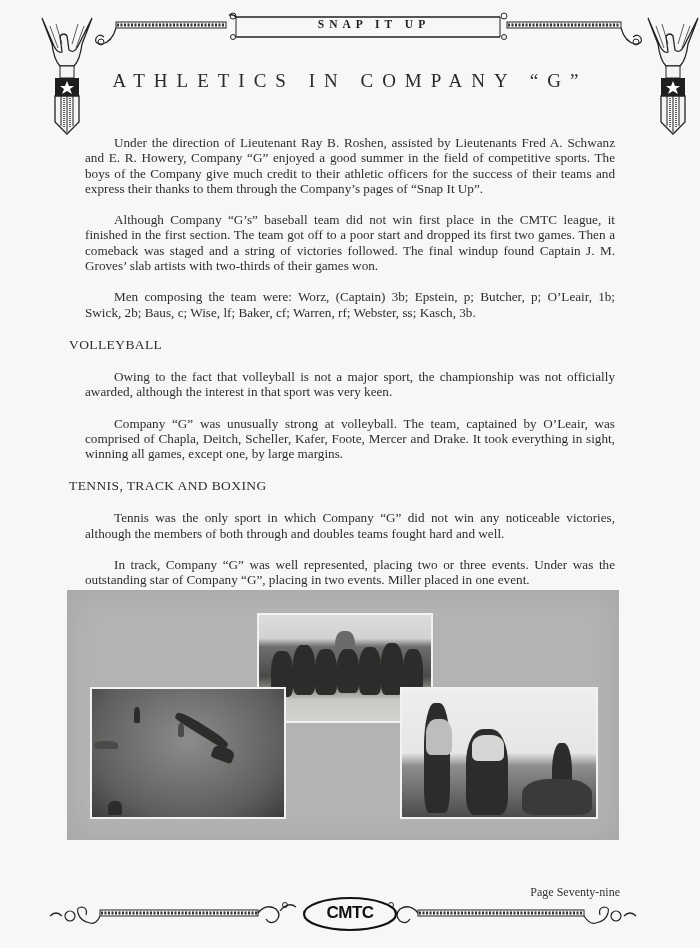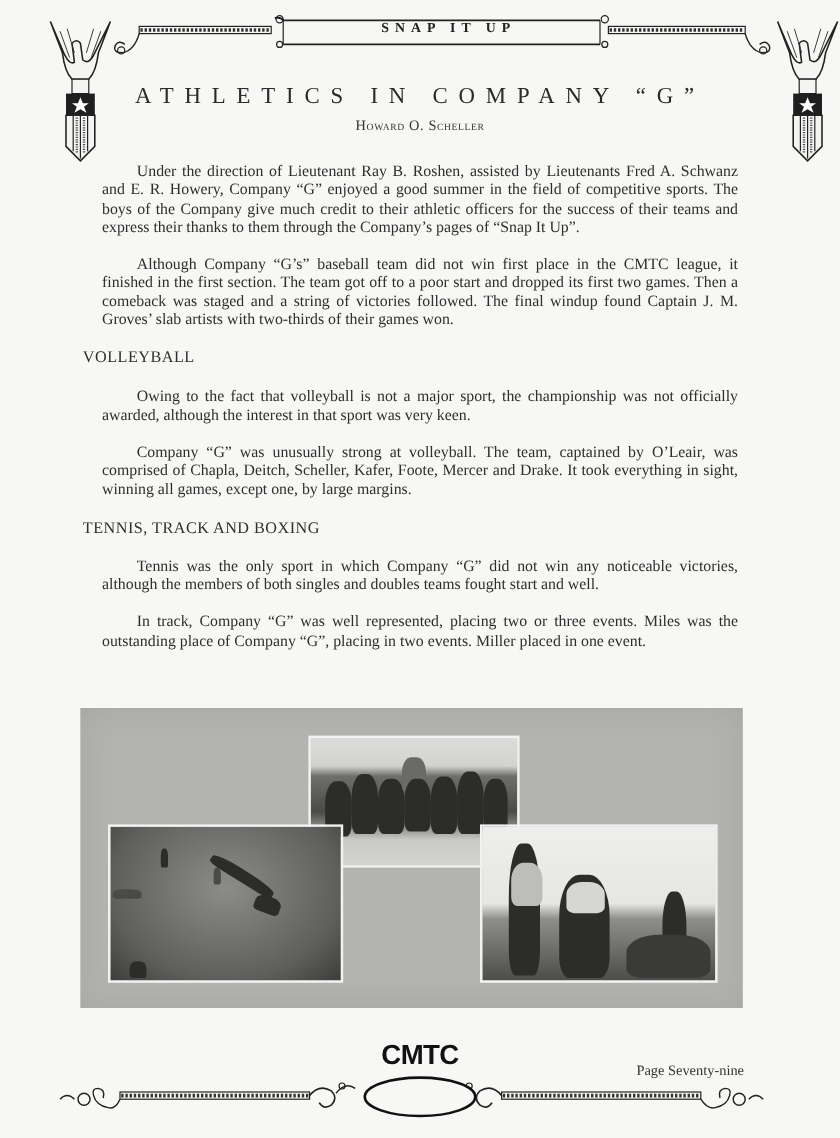--- a/index.html
+++ b/index.html
@@ -60,23 +60,23 @@
       background: linear-gradient(#eeeeec 0%, #e6e6e4 50%, #8e8e8c 60%, #4c4c4a 100%); }
     .photo .fig { position: absolute; background: #2c2c2a; border-radius: 40% 40% 20% 20%; }
 
     
     .page-num {
       position: absolute; left: 470px; width: 150px; top: 885px; text-align: right;
       font-size: 12px; color: #333;
     }
     .footer-svg { position: absolute; left: 0; top: 895px; }
     .cmtc-text {
-      position: absolute; left: 300px; top: 866px; width: 100px; text-align: center;
+      position: absolute; left: 300px; top: 903px; width: 100px; text-align: center;
       font-family: "Liberation Sans", "DejaVu Sans", sans-serif;
-      font-size: 23px; font-weight: bold; letter-spacing: -0.5px; color: #111;
+      font-size: 17px; font-weight: bold; letter-spacing: -0.5px; color: #111;
     }
   </style>
 </head>
 <body>
 
 <div class="page">
 
   <div class="header">
     <svg class="banner-svg" width="700" height="60">
 
@@ -118,33 +118,33 @@
       <path d="M24 52 L38 52 L38 64 L24 64 Z" fill="#f4f4f2" stroke="#222" stroke-width="1"></path>
       <rect x="19" y="64" width="24" height="18" fill="#1e1e1e"></rect>
       <path d="M31 67 L33 72 L38 72 L34 75 L36 80 L31 77 L26 80 L28 75 L24 72 L29 72 Z" fill="#fff"></path>
       <path d="M19 82 L43 82 L43 108 L31 120 L19 108 Z" fill="#f4f4f2" stroke="#222" stroke-width="1.3"></path>
       <path d="M25 82 L25 112 M31 82 L31 118 M37 82 L37 112" stroke="#222" stroke-width="1"></path>
       <path d="M28 84 L28 114 M34 84 L34 114" stroke="#555" stroke-width="2" stroke-dasharray="1 1"></path>
     </svg>
   </div>
 
   <h1 class="title" style="margin:0;font-weight:normal;">ATHLETICS IN COMPANY “G”</h1>
-  <div class="byline">Howard O. Scheller</div>
 
   <div class="body-text">
     <p>Under the direction of Lieutenant Ray B. Roshen, assisted by Lieutenants Fred A. Schwanz and E. R. Howery, Company “G” enjoyed a good summer in the field of competitive sports. The boys of the Company give much credit to their athletic officers for the success of their teams and express their thanks to them through the Company’s pages of “Snap It Up”.</p>
     <p>Although Company “G’s” baseball team did not win first place in the CMTC league, it finished in the first section. The team got off to a poor start and dropped its first two games. Then a comeback was staged and a string of victories followed. The final windup found Captain J. M. Groves’ slab artists with two-thirds of their games won.</p>
+    <p>Men composing the team were: Worz, (Captain) 3b; Epstein, p; Butcher, p; O’Leair, 1b; Swick, 2b; Baus, c; Wise, lf; Baker, cf; Warren, rf; Webster, ss; Kasch, 3b.</p>
 
     <h3>VOLLEYBALL</h3>
     <p>Owing to the fact that volleyball is not a major sport, the championship was not officially awarded, although the interest in that sport was very keen.</p>
     <p>Company “G” was unusually strong at volleyball. The team, captained by O’Leair, was comprised of Chapla, Deitch, Scheller, Kafer, Foote, Mercer and Drake. It took everything in sight, winning all games, except one, by large margins.</p>
 
     <h3 style="">TENNIS, TRACK AND BOXING</h3>
-    <p>Tennis was the only sport in which Company “G” did not win any noticeable victories, although the members of both singles and doubles teams fought start and well.</p>
-    <p>In track, Company “G” was well represented, placing two or three events. Miles was the outstanding place of Company “G”, placing in two events. Miller placed in one event.</p>
+    <p>Tennis was the only sport in which Company “G” did not win any noticeable victories, although the members of both through and doubles teams fought hard and well.</p>
+    <p>In track, Company “G” was well represented, placing two or three events. Under was the outstanding star of Company “G”, placing in two events. Miller placed in one event.</p>
   </div>
 
   <div class="plate"></div>
 
   <div class="photo photo-team" title="group photo of team seated outdoors">
     <div class="fig" style="left:12px;top:36px;width:22px;height:46px;"></div>
     <div class="fig" style="left:34px;top:30px;width:22px;height:50px;"></div>
     <div class="fig" style="left:56px;top:34px;width:22px;height:46px;"></div>
     <div class="fig" style="left:76px;top:16px;width:20px;height:30px;background:#6a6a68;"></div>
     <div class="fig" style="left:78px;top:34px;width:22px;height:44px;"></div>

